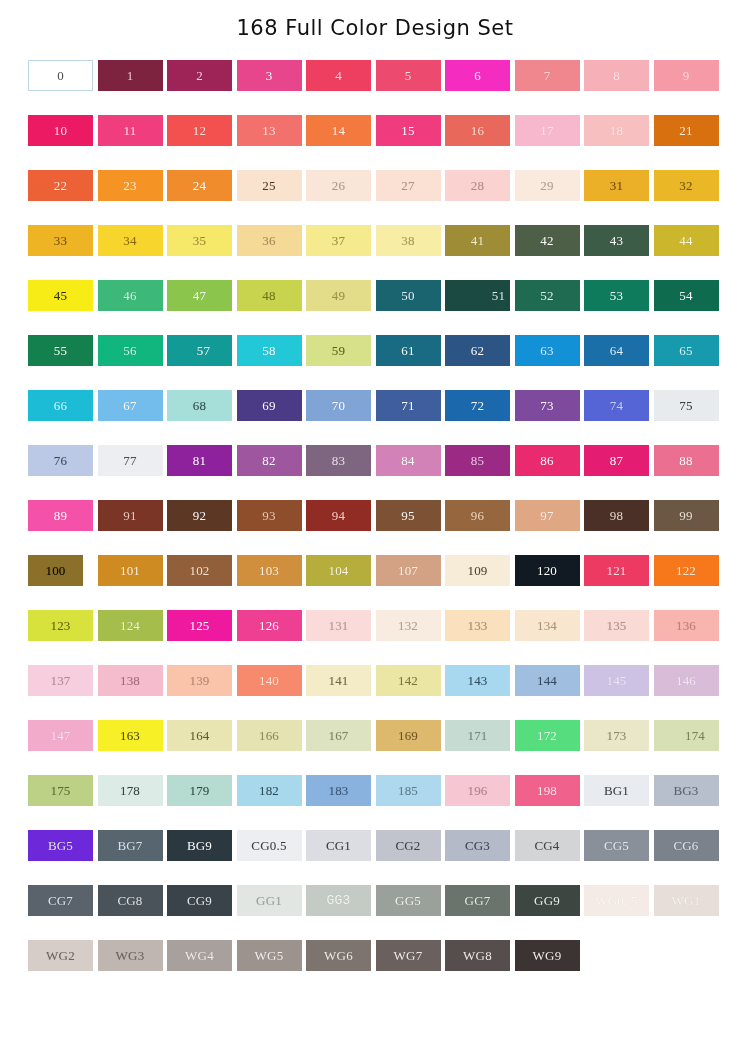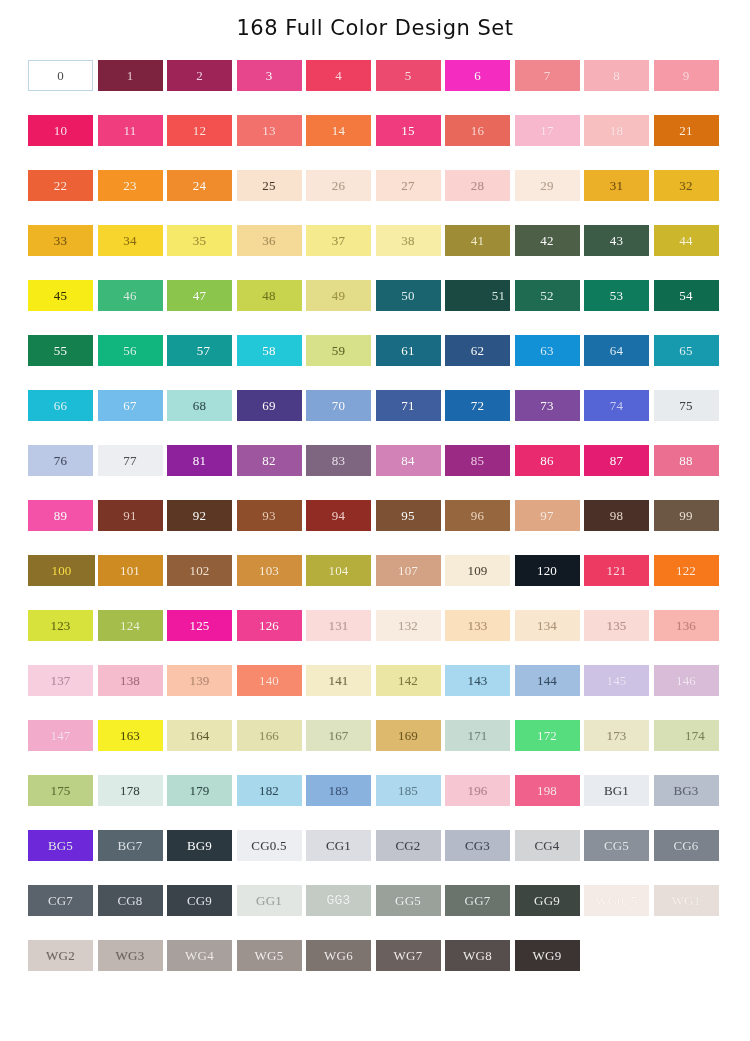--- a/index.html
+++ b/index.html
@@ -362,21 +362,21 @@
           <span class="lbl">97</span>
         </div>
         <div class="swatch" style="left: 584px; width: 65px; height: 31px; background: rgb(74, 48, 38); color: rgb(232, 213, 202);">
           <span class="lbl">98</span>
         </div>
         <div class="swatch" style="left: 653.5px; width: 65px; height: 31px; background: rgb(107, 87, 68); color: rgb(236, 224, 210);">
           <span class="lbl">99</span>
         </div>
       </div>
       <div class="swatch-row">
-        <div class="swatch" style="left: 28px; width: 67px; height: 31px; background: rgb(138, 112, 40); color: #fde047;">
+        <div class="swatch" style="left: 28px; width: 55px; height: 31px; background: rgb(138, 112, 40); color: #000000;">
           <span class="lbl">100</span>
         </div>
         <div class="swatch" style="left: 97.5px; width: 65px; height: 31px; background: rgb(205, 139, 34); color: rgb(253, 240, 217);">
           <span class="lbl">101</span>
         </div>
         <div class="swatch" style="left: 167px; width: 65px; height: 31px; background: rgb(145, 96, 58); color: rgb(245, 226, 210);">
           <span class="lbl">102</span>
         </div>
         <div class="swatch" style="left: 236.5px; width: 65px; height: 31px; background: rgb(208, 143, 60); color: rgb(252, 240, 223);">
           <span class="lbl">103</span>

